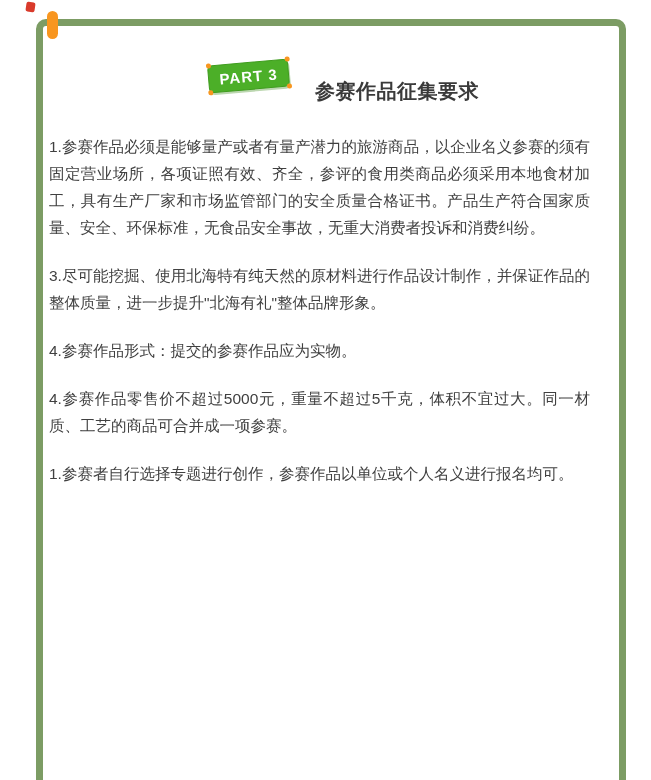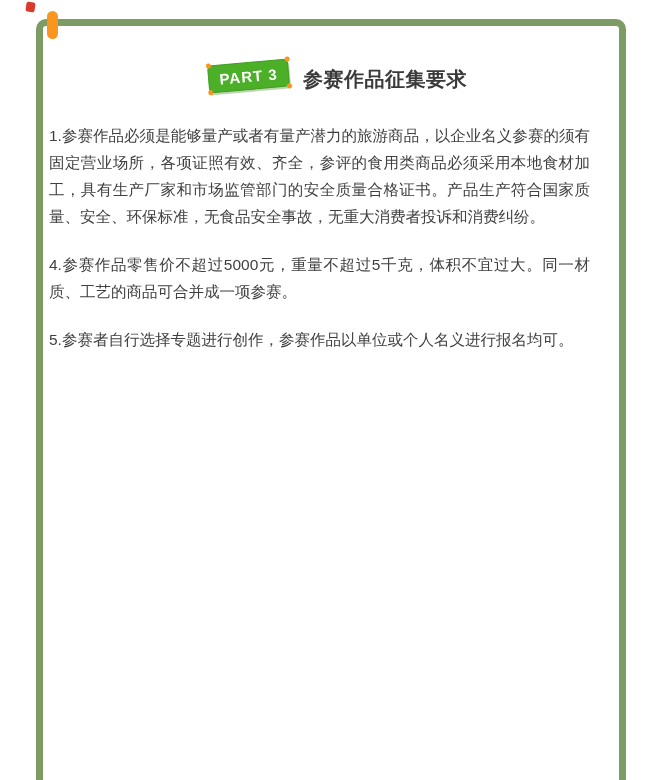--- a/index.html
+++ b/index.html
@@ -90,40 +90,40 @@
     border-radius: 50%;
   }
   .dot.tl { left: -2px; top: -3px; }
   .dot.tr { right: -3px; top: -3px; }
   .dot.bl { left: -2px; bottom: -3px; }
   .dot.br { right: -3px; bottom: -3px; }
   .title {
     position: absolute;
     left: 303px;
     top: 66px;
-    margin: 0;
+    margin: 12px;
     font-size: 20px;
     font-weight: 700;
     color: #3a3a3a;
     letter-spacing: 0.5px;
     white-space: nowrap;
   }
   .content {
     position: absolute;
     left: 49px;
     top: 121px;
     width: 541px;
     z-index: 2;
     color: #404040;
     font-size: 15.5px;
     line-height: 27px;
     text-align: justify;
   }
   .content p {
-    margin: 1px 0 21px 0;
+    margin: 12px 0 21px 0;
   }
 </style>
 </head>
 <body>
 
 <div class="canvas">
 
   <div class="corner-mark"></div>
 
   <div class="frame"></div>
@@ -136,17 +136,19 @@
       <span class="dot tr"></span>
       <span class="dot bl"></span>
       <span class="dot br"></span>
       <span class="badge-label">PART 3</span>
     </div>
     <h2 class="title">参赛作品征集要求</h2>
   </div>
 
   <div class="content">
     <p>1.参赛作品必须是能够量产或者有量产潜力的旅游商品，以企业名义参赛的须有固定营业场所，各项证照有效、齐全，参评的食用类商品必须采用本地食材加工，具有生产厂家和市场监管部门的安全质量合格证书。产品生产符合国家质量、安全、环保标准，无食品安全事故，无重大消费者投诉和消费纠纷。</p>
+    <p>3.尽可能挖掘、使用北海特有纯天然的原材料进行作品设计制作，并保证作品的整体质量，进一步提升"北海有礼"整体品牌形象。</p>
+    <p>4.参赛作品形式：提交的参赛作品应为实物。</p>
     <p>4.参赛作品零售价不超过5000元，重量不超过5千克，体积不宜过大。同一材质、工艺的商品可合并成一项参赛。</p>
-    <p>5.参赛者自行选择专题进行创作，参赛作品以单位或个人名义进行报名均可。</p>
+    <p>1.参赛者自行选择专题进行创作，参赛作品以单位或个人名义进行报名均可。</p>
   </div>
 
 </div>
 
 </body></html>

